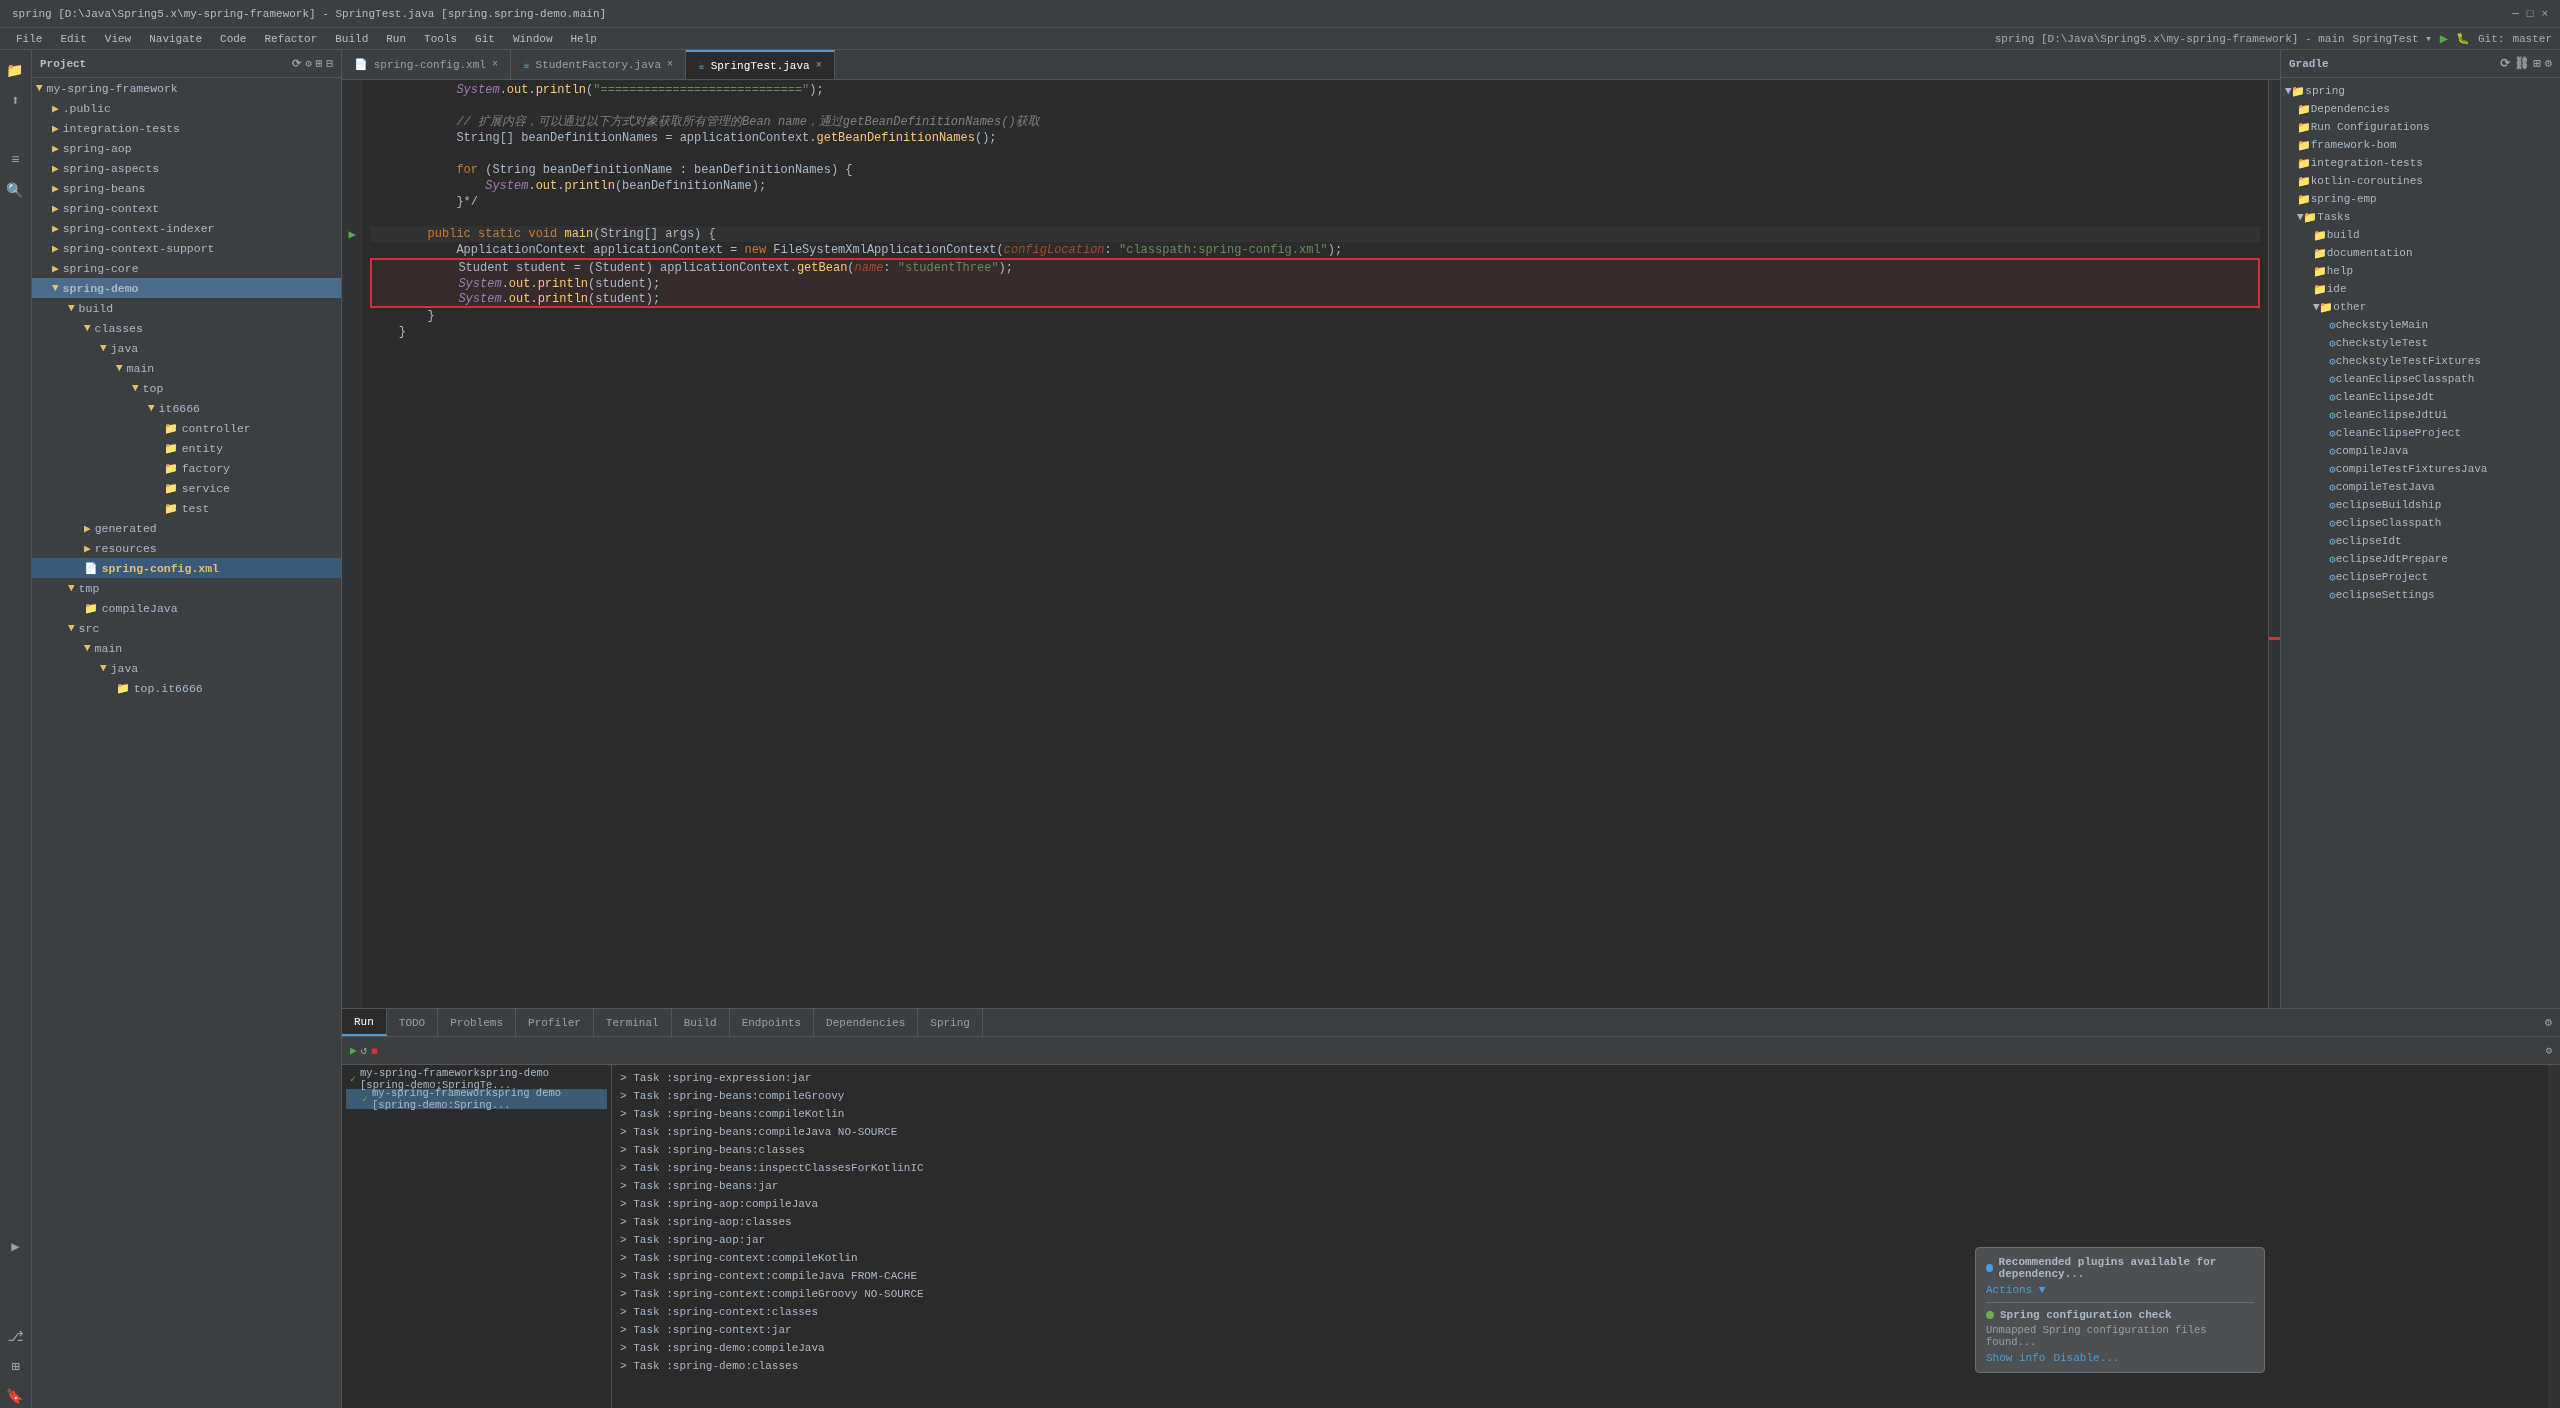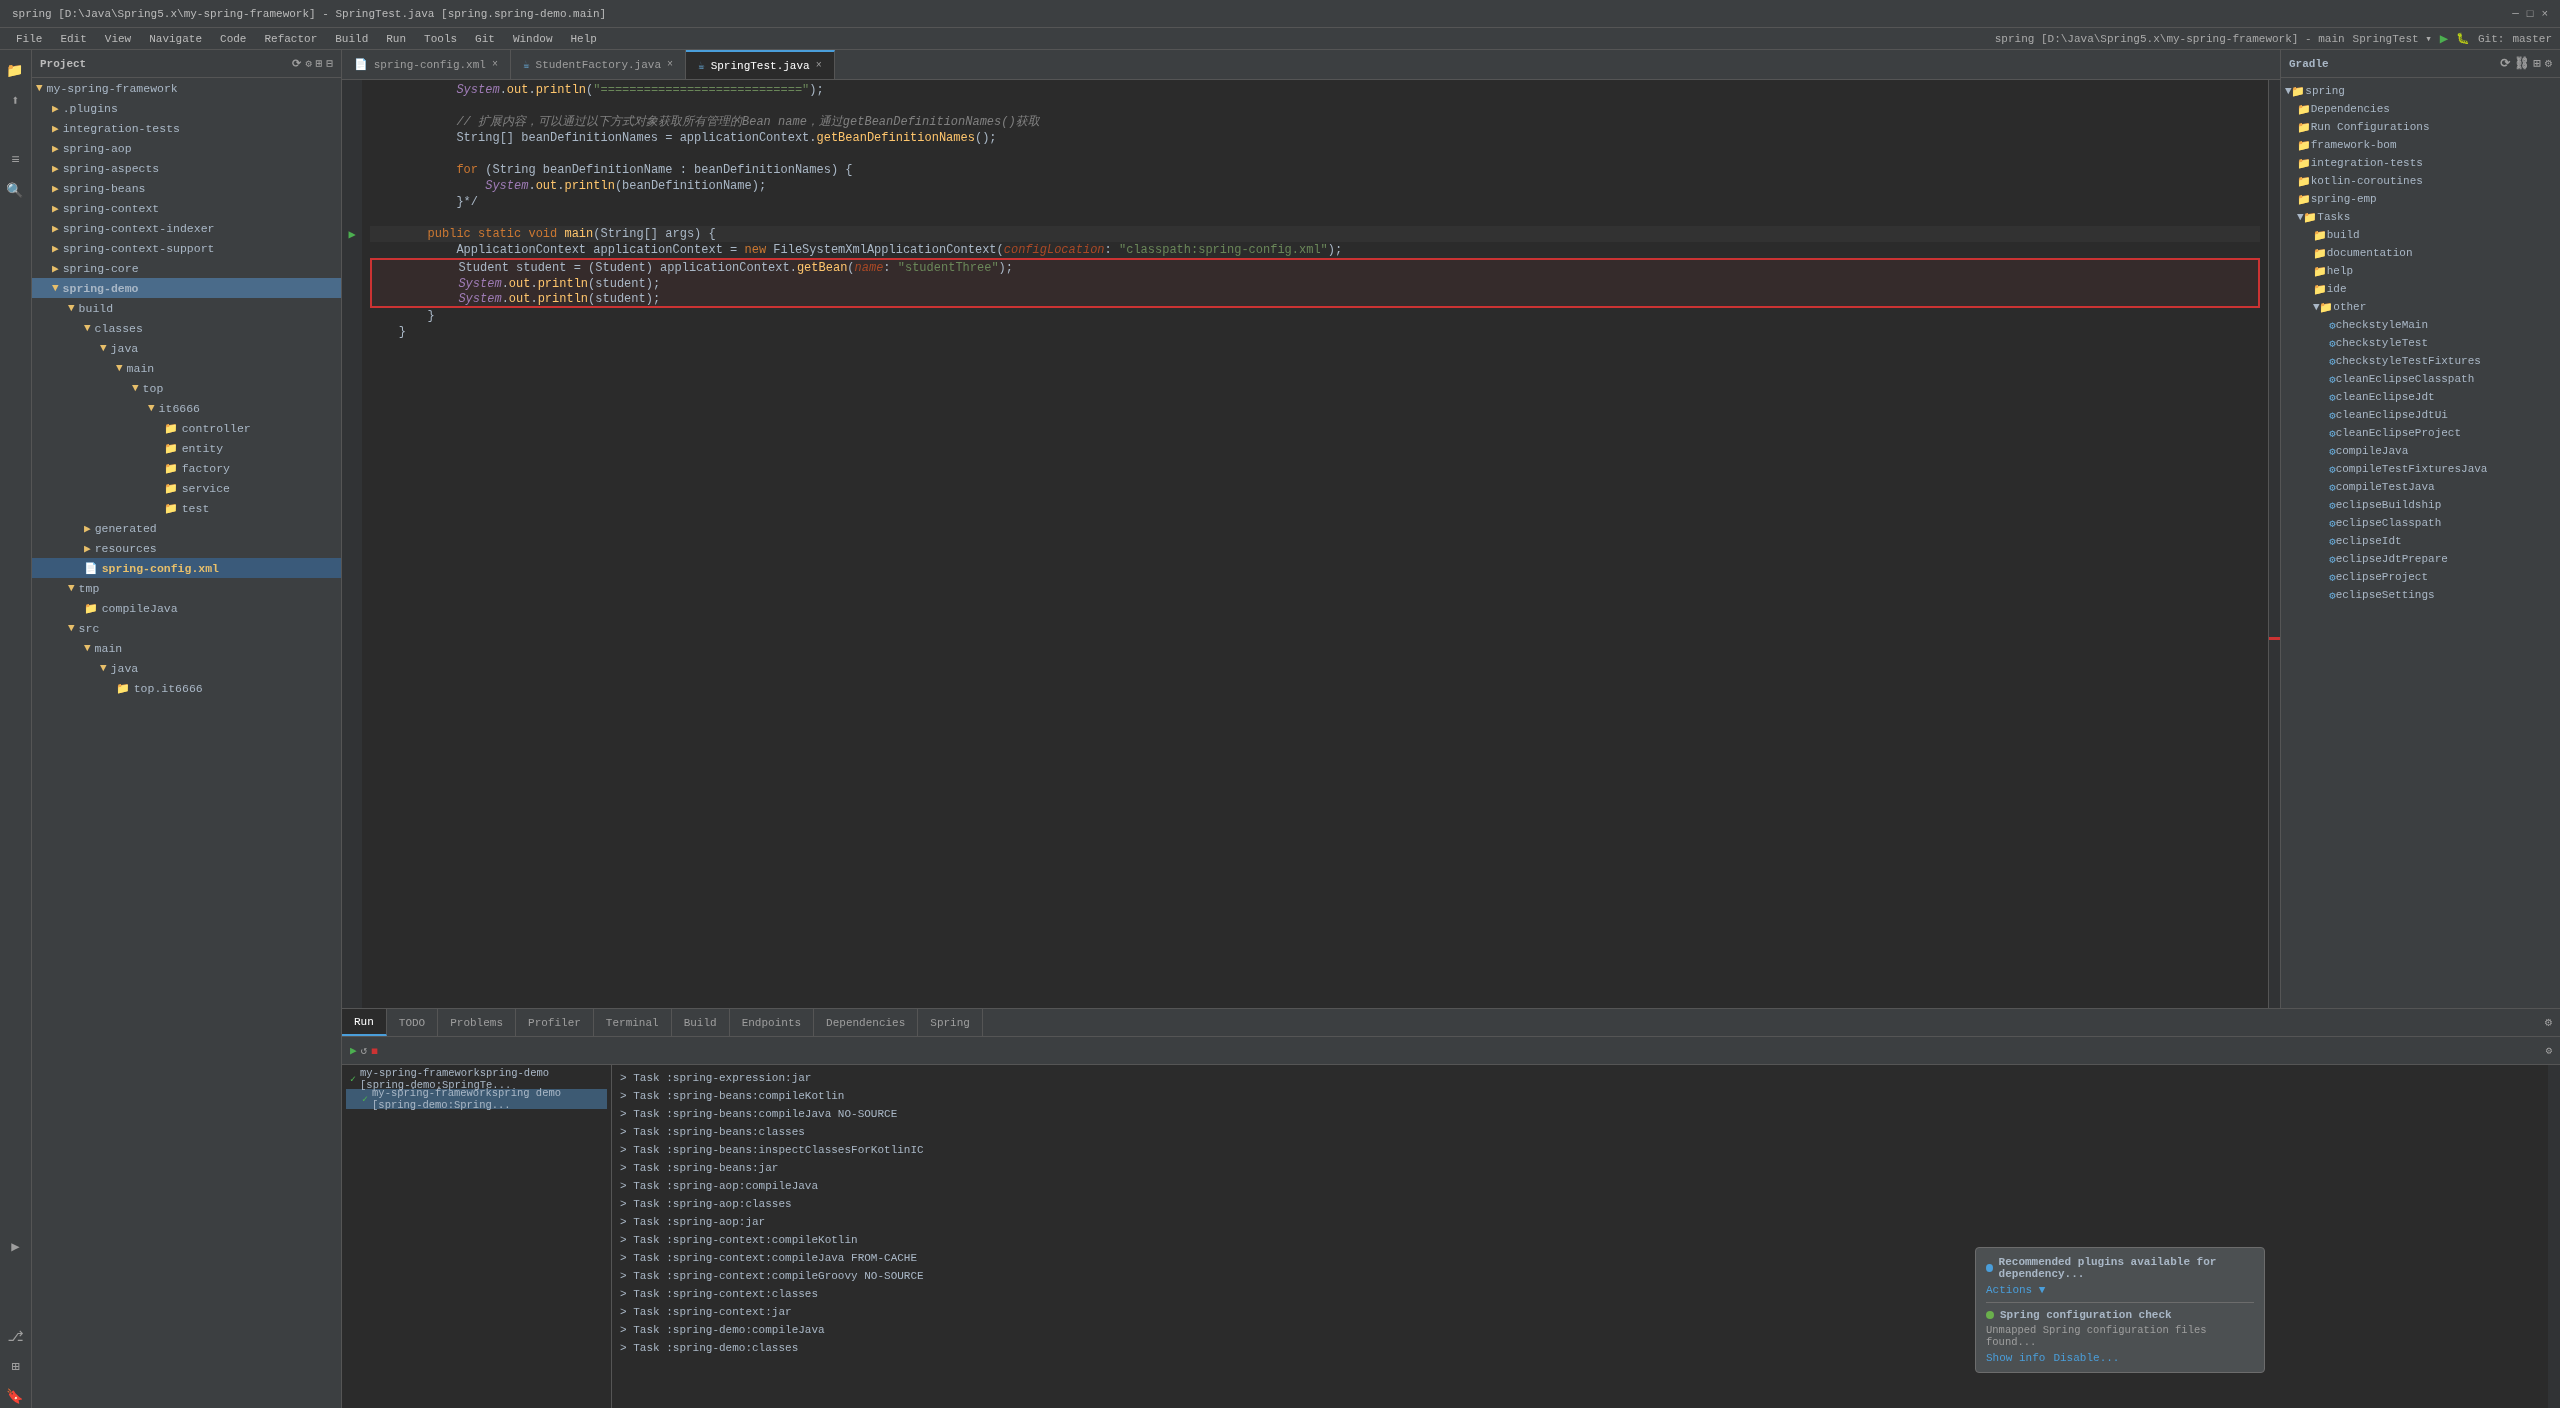--- a/index.html
+++ b/index.html
@@ -414,21 +414,21 @@
     </div>
     <div class="tree-container">
 
       <div class="tree-item">
         <span class="tree-icon folder-icon">▼</span>
         <span style="color:#a9b7c6;">my-spring-framework</span>
       </div>
       <div class="tree-item">
         <span class="tree-indent"></span>
         <span class="tree-icon folder-icon">▶</span>
-        <span style="color:#a9b7c6;">.plugins</span>
+        <span style="color:#a9b7c6;">.public</span>
       </div>
       <div class="tree-item">
         <span class="tree-indent"></span>
         <span class="tree-icon folder-icon">▶</span>
         <span style="color:#a9b7c6;">integration-tests</span>
       </div>
       <div class="tree-item">
         <span class="tree-indent"></span>
         <span class="tree-icon folder-icon">▶</span>
         <span style="color:#a9b7c6;">spring-aop</span>
@@ -885,20 +885,21 @@
             <span style="color:#a9b7c6; font-size:10.5px;">my-spring-frameworkspring-demo [spring-demo:SpringTe...</span>
           </div>
           <div class="run-item selected" style="padding-left:16px;">
             <span style="color:#4CAF50; font-size:10px;">✓</span>
             <span style="color:#a9b7c6; font-size:10.5px;">my-spring-frameworkspring demo [spring-demo:Spring...</span>
           </div>
         </div>
 
         <div class="run-output">
           <div class="output-line output-task">&gt; Task :spring-expression:jar</div>
+          <div class="output-line output-task">&gt; Task :spring-beans:compileGroovy</div>
           <div class="output-line output-task">&gt; Task :spring-beans:compileKotlin</div>
           <div class="output-line output-task">&gt; Task :spring-beans:compileJava NO-SOURCE</div>
           <div class="output-line output-task">&gt; Task :spring-beans:classes</div>
           <div class="output-line output-task">&gt; Task :spring-beans:inspectClassesForKotlinIC</div>
           <div class="output-line output-task">&gt; Task :spring-beans:jar</div>
           <div class="output-line output-task">&gt; Task :spring-aop:compileJava</div>
           <div class="output-line output-task">&gt; Task :spring-aop:classes</div>
           <div class="output-line output-task">&gt; Task :spring-aop:jar</div>
           <div class="output-line output-task">&gt; Task :spring-context:compileKotlin</div>
           <div class="output-line output-task">&gt; Task :spring-context:compileJava FROM-CACHE</div>

